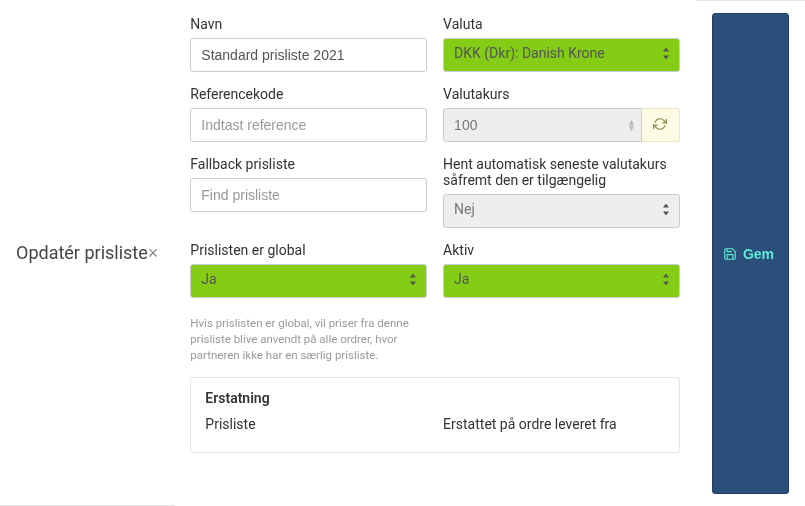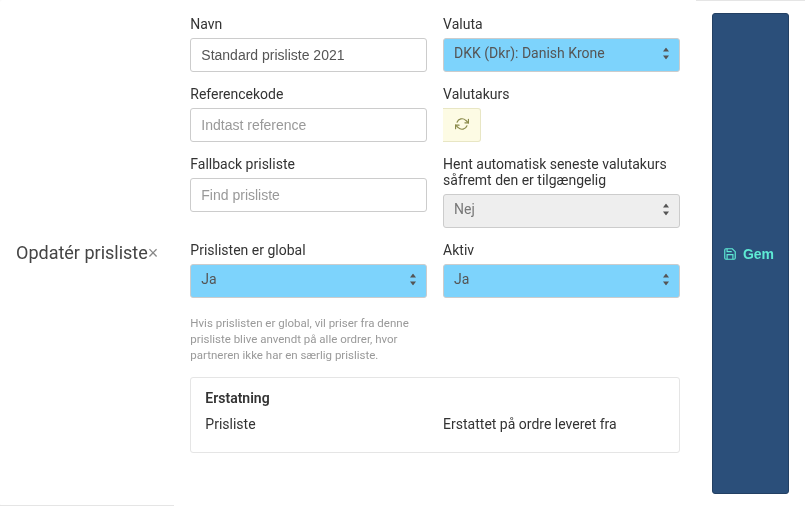--- a/index.html
+++ b/index.html
@@ -85,21 +85,21 @@
     .select-wrap {
       position: relative;
     }
     .select-control {
       width: 100%;
       height: 34px;
       padding: 6px 28px 6px 10px;
       font-size: 14px;
       border: 1px solid #ccc;
       border-radius: 3px;
-      background: #7dd3fc;
+      background: #84cc16;
       color: #555;
       appearance: none;
       cursor: pointer;
     }
     .select-control.disabled {
       background: #eeeeee;
       color: #777;
       cursor: not-allowed;
     }
     .select-caret {
@@ -221,20 +221,24 @@
     </div>
 
     <div class="form-row">
       <div class="form-group">
         <label class="form-label">Referencekode</label>
         <input type="text" class="form-control" placeholder="Indtast reference" style="">
       </div>
       <div class="form-group">
         <label class="form-label">Valutakurs</label>
         <div class="input-group">
+          <div class="numeric-input">
+            <input type="text" class="form-control readonly" readonly="" value="100" style="">
+            <span class="numeric-stepper">▲<br>▼</span>
+          </div>
           <button class="input-group-btn">
             <span>
               <svg width="14" height="14" viewBox="0 0 24 24" fill="none" stroke="currentColor" stroke-width="2" stroke-linecap="round">
                   <path d="M23 4v6h-6"></path>
                   <path d="M1 20v-6h6"></path>
                   <path d="M3.51 9a9 9 0 0 1 14.85-3.36L23 10"></path>
                   <path d="M20.49 15a9 9 0 0 1-14.85 3.36L1 14"></path>
                 </svg>
             </span>
           </button>

